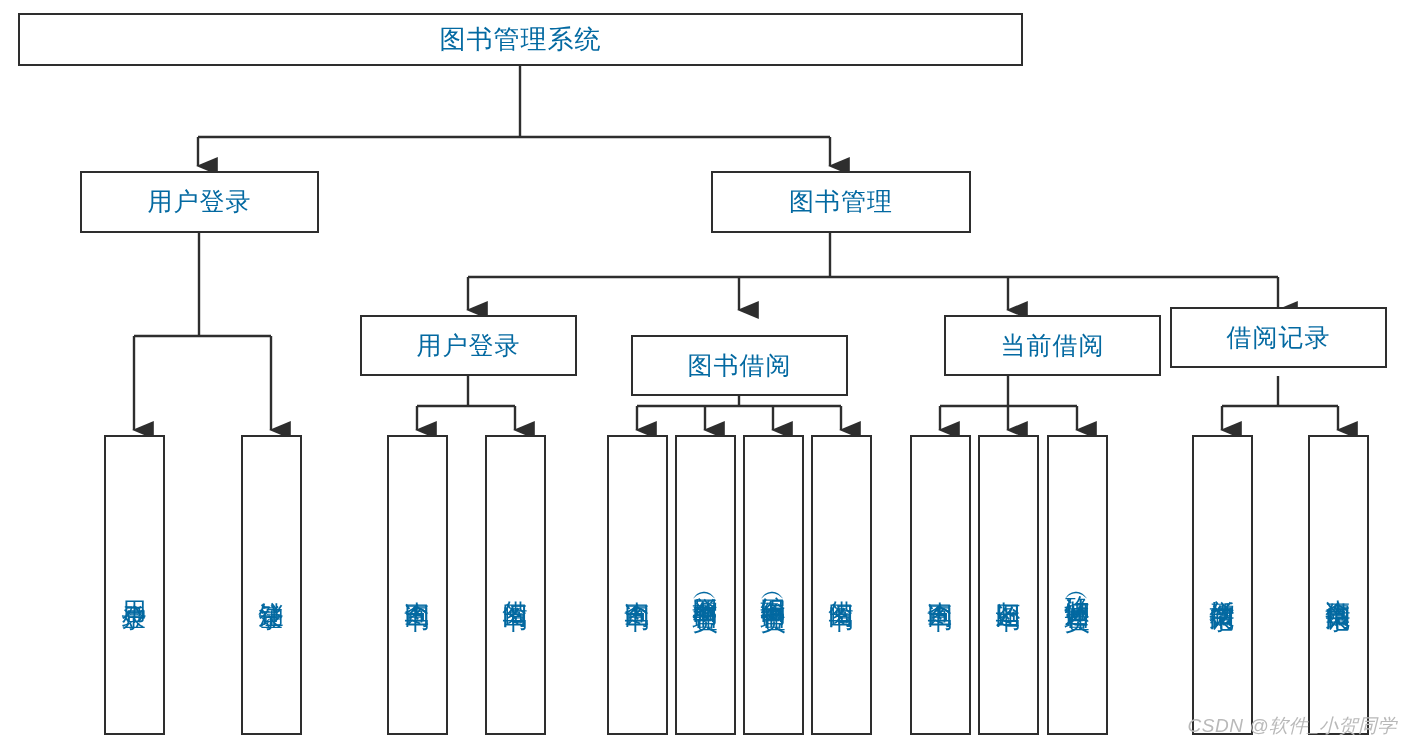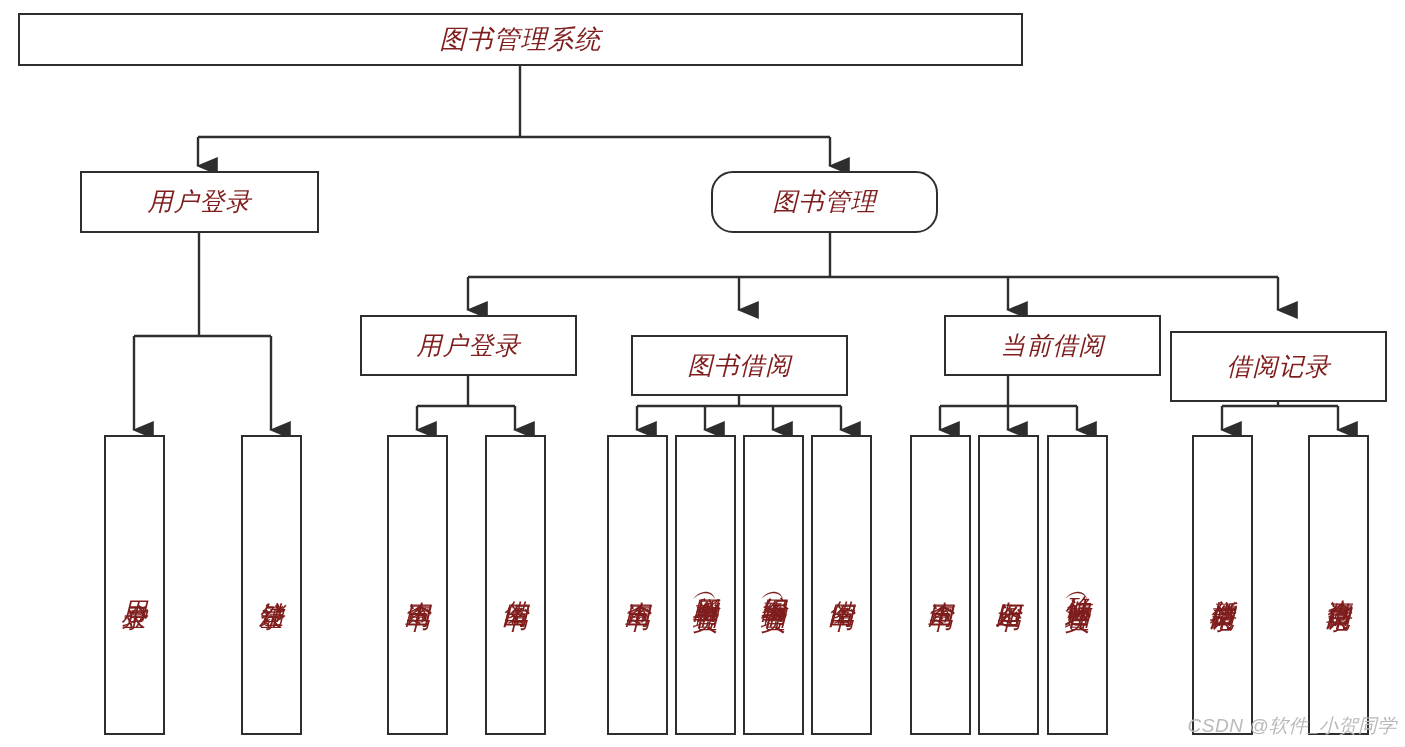--- a/index.html
+++ b/index.html
@@ -23,27 +23,26 @@
     top: 0;
     width: 1405px;
     height: 747px;
     pointer-events: none;
   }
   .node {
     position: absolute;
     box-sizing: border-box;
     background: #ffffff;
     border: 2px solid #2e2e2e;
-    color: #7f1d1d;
+    color: #0369a1;
     display: flex;
     align-items: center;
     justify-content: center;
     text-align: center;
     z-index: 2;
-    font-style: italic;
   }
   .node.h {
     font-size: 25px;
     line-height: 1.1;
     letter-spacing: 1px;
   }
   .node.root {
     font-size: 26px;
   }
   .node.leaf {
@@ -129,34 +128,34 @@
     </g>
   </svg>
 
   <div class="node h root" style="left:18px; top:13px; width:1005px; height:53px;">
     <span>图书管理系统</span>
   </div>
 
   <div class="node h" style="left:80px; top:171px; width:239px; height:62px;">
     <span>用户登录</span>
   </div>
-  <div class="node h" style="left:711px; top:171px; width:227px; height:62px;border-radius:22px;">
+  <div class="node h" style="left:711px; top:171px; width:260px; height:62px;">
     <span>图书管理</span>
   </div>
 
   <div class="node h" style="left:360px; top:315px; width:217px; height:61px;">
     <span>用户登录</span>
   </div>
   <div class="node h" style="left:631px; top:315px; width:217px; height:61px;margin-top:20px;">
     <span>图书借阅</span>
   </div>
   <div class="node h" style="left:944px; top:315px; width:217px; height:61px;">
     <span>当前借阅</span>
   </div>
-  <div class="node h" style="left:1170px; top:331px; width:217px; height:71px;">
+  <div class="node h" style="left:1170px; top:307px; width:217px; height:61px;">
     <span>借阅记录</span>
   </div>
 
   <div class="node leaf" style="left:104px; top:435px; width:61px; height:300px;">
     <span>用户登录</span>
   </div>
   <div class="node leaf" style="left:241px; top:435px; width:61px; height:300px;">
     <span>注销登录</span>
   </div>
 

